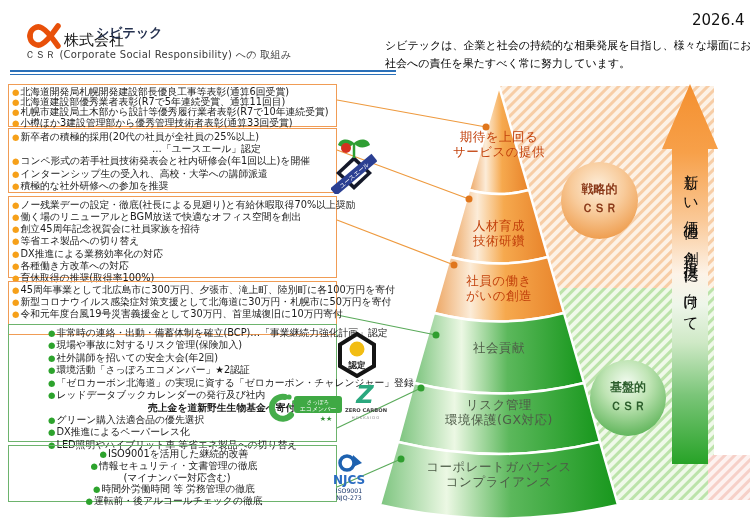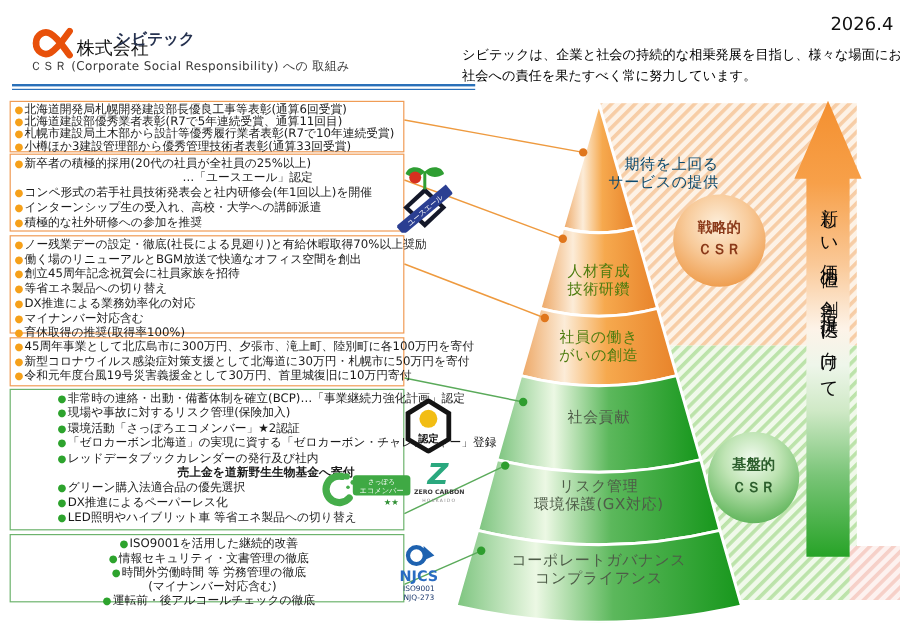--- a/index.html
+++ b/index.html
@@ -19,30 +19,30 @@
         font-size:9.8px;z-index:4;background:transparent;}
   .lbox.orange{border:1.6px solid #f09c55;}
   .lbox.green{border:1.6px solid #6db36d;}
   .bline{white-space:nowrap;overflow:visible;}
   .blt{font-size:8.5px;margin-right:1px;}
   .orange .blt{color:#f6a019;}
   .green .blt{color:#2da32d;}
   #box0{top:84px;height:43px;line-height:10.4px;}
   #box1{top:128px;height:65px;line-height:12.4px;}
   #box2{top:196px;height:82px;line-height:11.3px;}
-  #box3{top:281px;height:41px;line-height:12.2px;}
+  #box3{top:281px;height:54px;line-height:12.2px;}
   #box4{top:324px;height:118px;line-height:11.6px;padding-left:39px;}
   #box5{top:445px;height:57px;line-height:11px;text-align:center;}
   
   #diagram{left:0;top:0;z-index:1;}
   .bandlbl{position:absolute;left:399px;width:200px;text-align:center;font-size:12.5px;
            line-height:14.5px;z-index:3;letter-spacing:.5px;}
-  .bandlbl.o{color:#4d7c0f;}
+  .bandlbl.o{color:#c2410c;}
   .bandlbl.g{color:#4e5c48;}
-  #bl0{top:130px;color:#0c4a6e;text-align:right;}
+  #bl0{top:130px;color:#c2410c;}
   #bl1{top:219px;}
   #bl2{top:274px;}
   #bl3{top:341px;}
   #bl4{top:398px;}
   #bl5{top:460px;}
   .csr-circle{position:absolute;border-radius:50%;text-align:center;font-weight:bold;
               font-size:12px;line-height:19px;z-index:3;}
   #strategic{left:561px;top:162px;width:77px;height:77px;padding-top:0;color:#8b3a1a;
     background:radial-gradient(circle at 48% 32%, #fdeeda 0%, #f8cb9b 40%, #efa053 78%, #ea8c3c 100%);}
   #strategic div:first-child, #foundation div:first-child{margin-top:18px;}
@@ -157,44 +157,45 @@
     <div class="bline"><span class="blt">●</span><span>コンペ形式の若手社員技術発表会と社内研修会(年1回以上)を開催</span></div>
     <div class="bline"><span class="blt">●</span><span>インターンシップ生の受入れ、高校・大学への講師派遣</span></div>
     <div class="bline"><span class="blt">●</span><span>積極的な社外研修への参加を推奨</span></div>
   </div>
 <div id="box2" class="lbox orange">
     <div class="bline"><span class="blt">●</span><span>ノー残業デーの設定・徹底(社長による見廻り)と有給休暇取得70%以上奨励</span></div>
     <div class="bline"><span class="blt">●</span><span>働く場のリニューアルとBGM放送で快適なオフィス空間を創出</span></div>
     <div class="bline"><span class="blt">●</span><span>創立45周年記念祝賀会に社員家族を招待</span></div>
     <div class="bline"><span class="blt">●</span><span>等省エネ製品への切り替え</span></div>
     <div class="bline"><span class="blt">●</span><span>DX推進による業務効率化の対応</span></div>
-    <div class="bline"><span class="blt">●</span><span>マイナンバー対応含む</span></div>
+    <div class="bline"><span class="blt">●</span><span>各種働き方改革への対応</span></div>
     <div class="bline"><span class="blt">●</span><span>育休取得の推奨(取得率100%)</span></div>
   </div>
 <div id="box3" class="lbox orange">
     <div class="bline"><span class="blt">●</span><span>45周年事業として北広島市に300万円、夕張市、滝上町、陸別町に各100万円を寄付</span></div>
     <div class="bline"><span class="blt">●</span><span>新型コロナウイルス感染症対策支援として北海道に30万円・札幌市に50万円を寄付</span></div>
     <div class="bline"><span class="blt">●</span><span>令和元年度台風19号災害義援金として30万円、首里城復旧に10万円寄付</span></div>
   </div>
 <div id="box4" class="lbox green">
     <div class="bline"><span class="blt">●</span><span>非常時の連絡・出動・備蓄体制を確立(BCP)…「事業継続力強化計画」認定</span></div>
     <div class="bline"><span class="blt">●</span><span>現場や事故に対するリスク管理(保険加入)</span></div>
+    <div class="bline"><span class="blt">●</span><span>社外講師を招いての安全大会(年2回)</span></div>
     <div class="bline"><span class="blt">●</span><span>環境活動「さっぽろエコメンバー」★2認証</span></div>
     <div class="bline"><span class="blt">●</span><span>「ゼロカーボン北海道」の実現に資する「ゼロカーボン・チャレンジャー」登録</span></div>
     <div class="bline"><span class="blt">●</span><span>レッドデータブックカレンダーの発行及び社内</span></div>
     <div class="bline" style="padding-left: 100px; font-weight: bold;"><span>売上金を道新野生生物基金へ寄付</span></div>
     <div class="bline"><span class="blt">●</span><span>グリーン購入法適合品の優先選択</span></div>
     <div class="bline"><span class="blt">●</span><span>DX推進によるペーパーレス化</span></div>
     <div class="bline"><span class="blt">●</span><span>LED照明やハイブリット車 等省エネ製品への切り替え</span></div>
   </div>
 <div id="box5" class="lbox green">
     <div class="bline"><span class="blt">●</span><span>ISO9001を活用した継続的改善</span></div>
     <div class="bline"><span class="blt">●</span><span>情報セキュリティ・文書管理の徹底</span></div>
+    <div class="bline" style="padding-left: 6px;"><span>(マイナンバー対応含む)</span></div>
     <div class="bline"><span class="blt">●</span><span>時間外労働時間 等 労務管理の徹底</span></div>
-    <div class="bline" style="padding-left: 6px;"><span>(マイナンバー対応含む)</span></div>
     <div class="bline"><span class="blt">●</span><span>運転前・後アルコールチェックの徹底</span></div>
   </div>
 
 <div id="bl0" class="bandlbl o">
     <div>期待を上回る</div>
     <div>サービスの提供</div>
   </div>
 <div id="bl1" class="bandlbl o">
     <div>人材育成</div>
     <div>技術研鑽</div>

